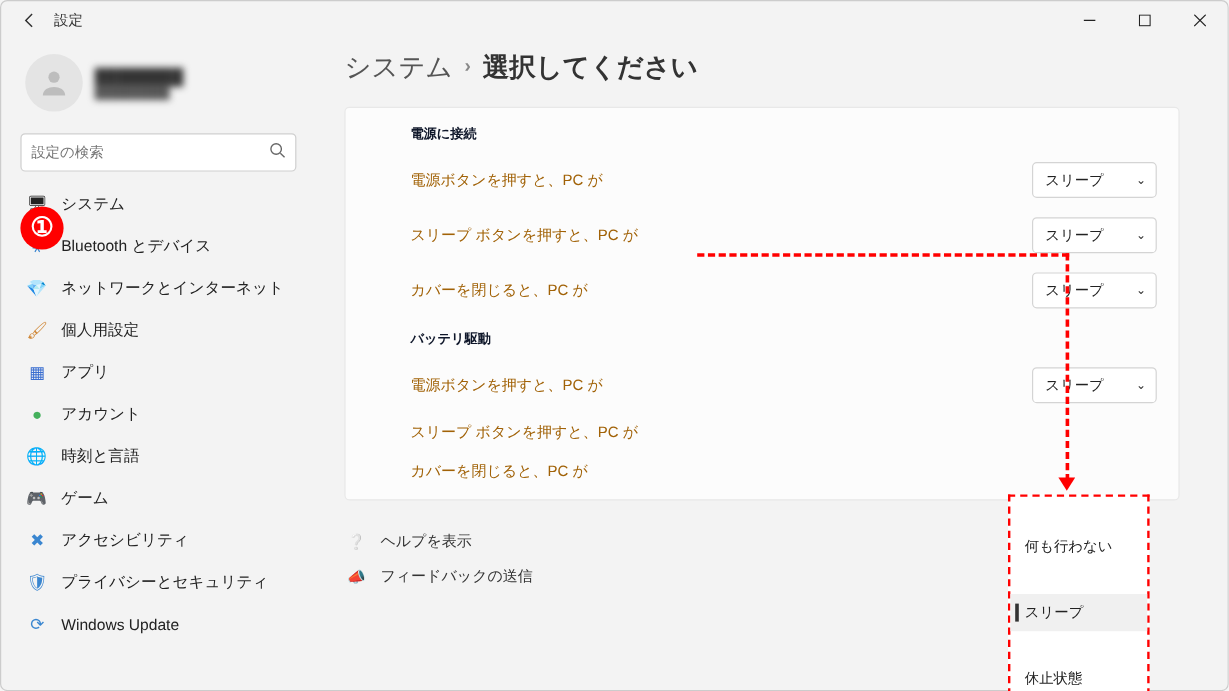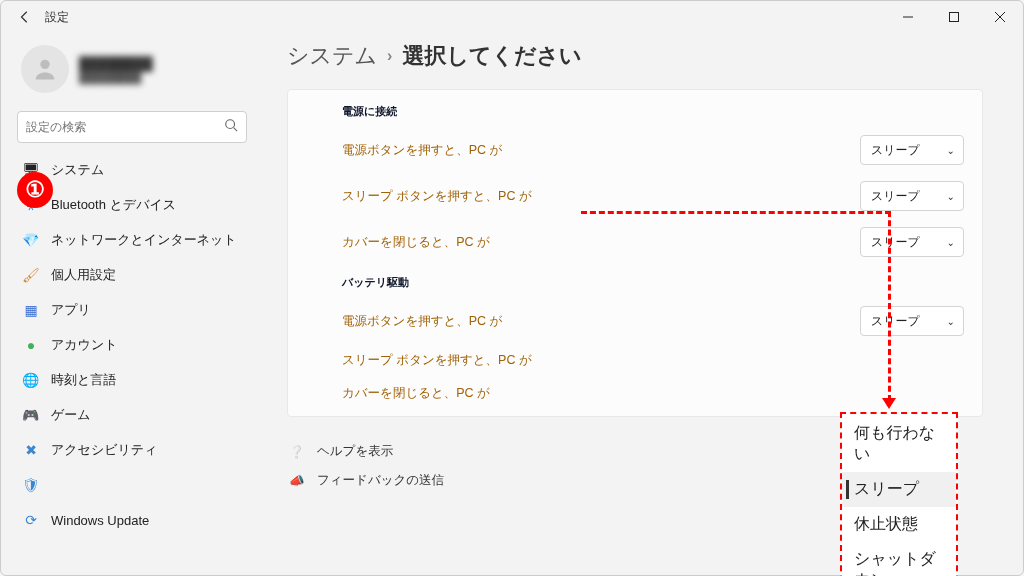--- a/index.html
+++ b/index.html
@@ -41,21 +41,21 @@
   .combo { min-width:104px; height:30px; border:1px solid #d4d4d4; border-radius:4px; background:#fff; display:flex; align-items:center; justify-content:space-between; padding:0 8px 0 10px; font-size:12px; color:#222; }
   .combo .dchev { color:#333; font-size:10px; }
   .help-links { padding: 16px 0 0 2px; }
   .help-link { display:flex; align-items:center; gap:12px; font-size:12.5px; color:#333; padding:6px 0; }
   .help-link .hicon { color:#555; width:16px; text-align:center; }
   
   .callout-badge { position:absolute; left:16px; top:171px; width:36px; height:36px; border-radius:50%; background:#ff0000; color:#fff; font-weight:700; font-size:22px; display:flex; align-items:center; justify-content:center; z-index:50; }
   .callout-box { position:absolute; left:33px; top:161px; width:684px; height:94px; border:3px solid #ff0000; background:#fff; z-index:40; display:flex; flex-direction:column; justify-content:center; padding-left:40px; }
   .callout-text { font-size:26px; font-weight:700; color:#000; letter-spacing:1px; line-height:1.4; }
   .dropdown-box { position:absolute; left:839px; top:411px; width:118px; border:2.5px dashed #ff0000; background:#fff; z-index:45; padding:2px 0; }
-  .dd-item { font-size:16px; color:#222; padding:7px 10px 7px 12px; position:relative; }
+  .dd-item { font-size:12px; color:#222; padding:7px 10px 7px 12px; position:relative;margin-top:24px; }
   .dd-item.sel { background:#f0f0f0; }
   .dd-item.sel::before { content:""; position:absolute; left:4px; top:8px; bottom:8px; width:3px; background:#333; }
   
   .arrow-line-h { position:absolute; left:580px; top:210px; width:310px; height:0; border-top:3px dashed #ff0000; z-index:42; }
   .arrow-line-v { position:absolute; left:887px; top:210px; width:0; height:190px; border-left:3px dashed #ff0000; z-index:42; }
   .arrow-head { position:absolute; left:881px; top:397px; width:0; height:0; border-left:7px solid transparent; border-right:7px solid transparent; border-top:11px solid #ff0000; z-index:43; }
 </style>
 </head>
 <body>
 
@@ -145,20 +145,21 @@
         <div class="nav-item">
             <span class="nicon" style="color:#888">🎮</span>
             <span>ゲーム</span>
           </div>
         <div class="nav-item">
             <span class="nicon" style="color:#3a86d0">✖</span>
             <span>アクセシビリティ</span>
           </div>
         <div class="nav-item">
             <span class="nicon" style="color:#3a86d0">🛡</span>
+            <span>プライバシーとセキュリティ</span>
           </div>
         <div class="nav-item">
             <span class="nicon" style="color:#3a86d0">⟳</span>
             <span>Windows Update</span>
           </div>
       </div>
     </div>
 
     <div class="main">
       <div class="breadcrumb">

